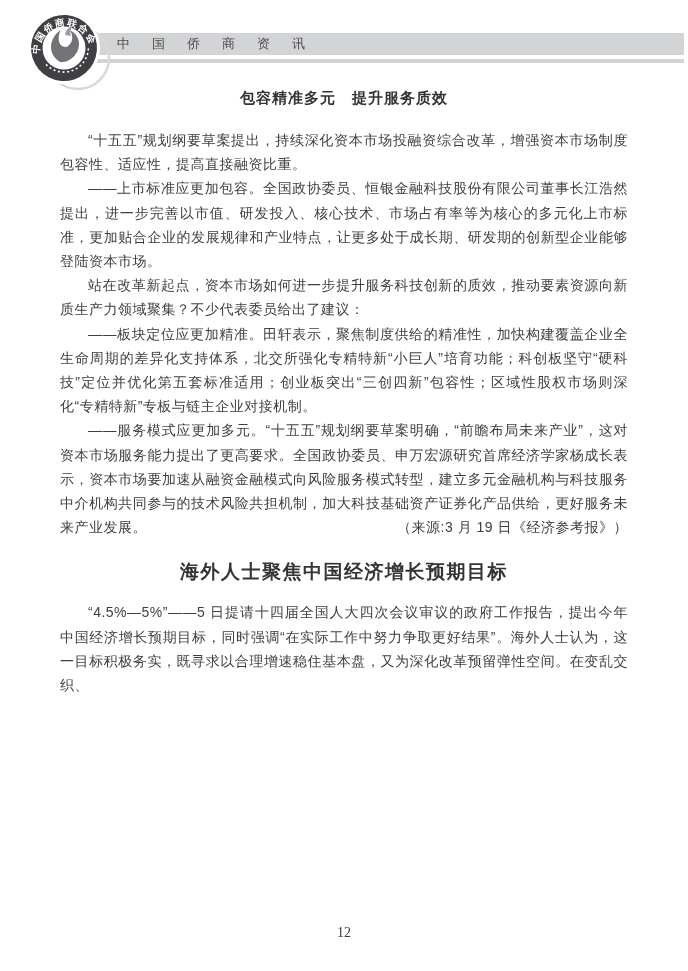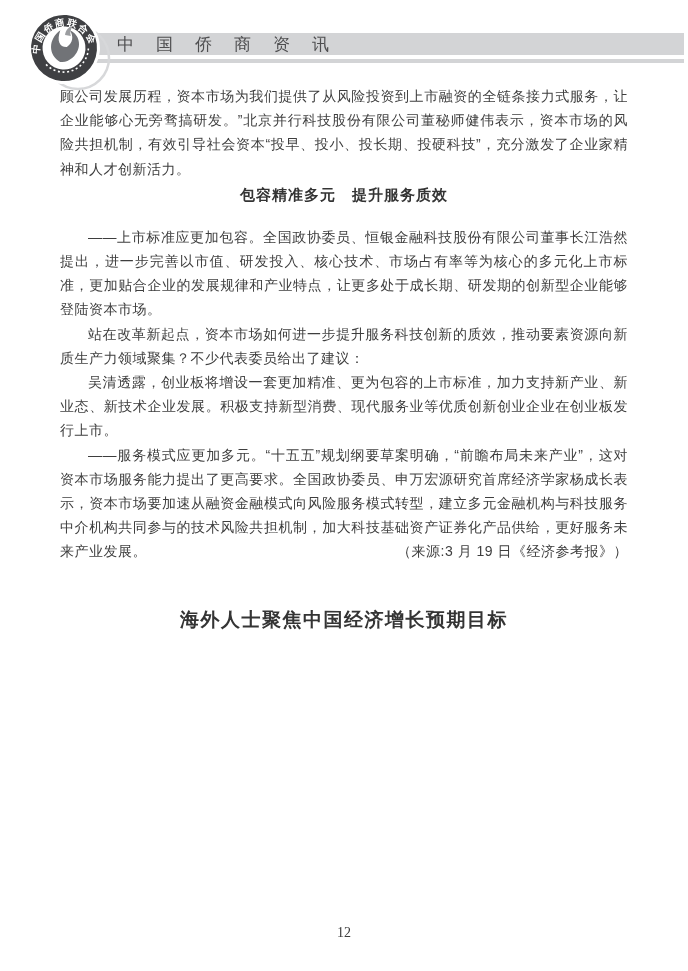--- a/index.html
+++ b/index.html
@@ -14,21 +14,21 @@
   }
 
   
   .masthead { position: absolute; left: 0; top: 0; width: 100%; height: 92px; }
   .masthead-bar {
     position: absolute; left: 93px; right: 4px; top: 33px; height: 22px;
     background: #d3d4d6;
     display: flex; align-items: center; padding-left: 24px;
   }
   .masthead-title {
-    font-size: 17px; color: #4e4e50; letter-spacing: 22px; white-space: nowrap;
+    font-size: 13px; color: #4e4e50; letter-spacing: 22px; white-space: nowrap;
   }
   .masthead-stripe {
     position: absolute; left: 93px; right: 4px; top: 59px; height: 4px;
     background: #d3d4d6;
   }
   .logo-wrap { position: absolute; left: 20px; top: 4px; }
 
   
   .content { position: absolute; left: 60px; top: 84px; width: 568px; }
   p.body {
@@ -45,21 +45,21 @@
     margin: 2px 0 18px;
     text-align: center;
     font-size: 15px;
     font-weight: bold;
     letter-spacing: 1px;
     color: #343434;
     line-height: 24px;
   }
   .source { float: right; text-indent: 0; }
   .article-title {
-    margin: 42px 0 14px;
+    margin: 19px 0 14px;
     text-align: center;
     font-size: 19px;
     font-weight: bold;
     letter-spacing: 1.5px;
     color: #343434;
     line-height: 28px;
   }
 
   
   .page-number {
@@ -100,38 +100,39 @@
 
           <path d="M36 56 C27 46 31 31 46 26 C39 35 40 42 47 44 C54 42 57 36 55 29 C64 37 61 51 49 56 C44 58 40 58 36 56 Z" fill="#717377"></path>
           <path d="M49 32 C51 27.5 55 25.5 59 25.8 C56 28.5 54 31.5 54.2 34.6 Z" fill="#9b9da0"></path>
         </g>
       </svg>
     </div>
   </header>
 
   <main class="content">
 
-    <p class="body no-indent">顾公司发展历程，资本市场为我们提供了从风险投资到上市融资的全链条接力式服务，让企业能够心无旁骛搞研发。”北京并行科技股份有限公司董秘师健伟表示，资本市场的风险共担机制，有效引导社会资本“投早、投小、投长期、投硬科技”，充分激发了企业家精神和人才创新活力。</p>
 
 
     <h3 class="subheading">包容精准多元　提升服务质效</h3>
 
+    <p class="body">“十五五”规划纲要草案提出，持续深化资本市场投融资综合改革，增强资本市场制度包容性、适应性，提高直接融资比重。</p>
 
     <p class="body">——上市标准应更加包容。全国政协委员、恒银金融科技股份有限公司董事长江浩然提出，进一步完善以市值、研发投入、核心技术、市场占有率等为核心的多元化上市标准，更加贴合企业的发展规律和产业特点，让更多处于成长期、研发期的创新型企业能够登陆资本市场。</p>
 
     <p class="body">站在改革新起点，资本市场如何进一步提升服务科技创新的质效，推动要素资源向新质生产力领域聚集？不少代表委员给出了建议：</p>
 
+    <p class="body">——板块定位应更加精准。田轩表示，聚焦制度供给的精准性，加快构建覆盖企业全生命周期的差异化支持体系，北交所强化专精特新“小巨人”培育功能；科创板坚守“硬科技”定位并优化第五套标准适用；创业板突出“三创四新”包容性；区域性股权市场则深化“专精特新”专板与链主企业对接机制。</p>
 
-    <p class="body">吴清透露，创业板将增设一套更加精准、更为包容的上市标准，加力支持新产业、新业态、新技术企业发展。积极支持新型消费、现代服务业等优质创新创业企业在创业板发行上市。</p>
 
     <p class="body">
       <span>——服务模式应更加多元。“十五五”规划纲要草案明确，“前瞻布局未来产业”，这对资本市场服务能力提出了更高要求。全国政协委员、申万宏源研究首席经济学家杨成长表示，资本市场要加速从融资金融模式向风险服务模式转型，建立多元金融机构与科技服务中介机构共同参与的技术风险共担机制，加大科技基础资产证券化产品供给，更好服务未来产业发展。</span>
       <span class="source">（来源:3 月 19 日《经济参考报》）</span>
     </p>
 
     <h2 class="article-title">海外人士聚焦中国经济增长预期目标</h2>
 
+    <p class="body">“4.5%—5%”——5 日提请十四届全国人大四次会议审议的政府工作报告，提出今年中国经济增长预期目标，同时强调“在实际工作中努力争取更好结果”。海外人士认为，这一目标积极务实，既寻求以合理增速稳住基本盘，又为深化改革预留弹性空间。在变乱交织、</p>
 
   </main>
 
   <footer class="page-number">12</footer>
 
 </div>
 
 </body></html>

